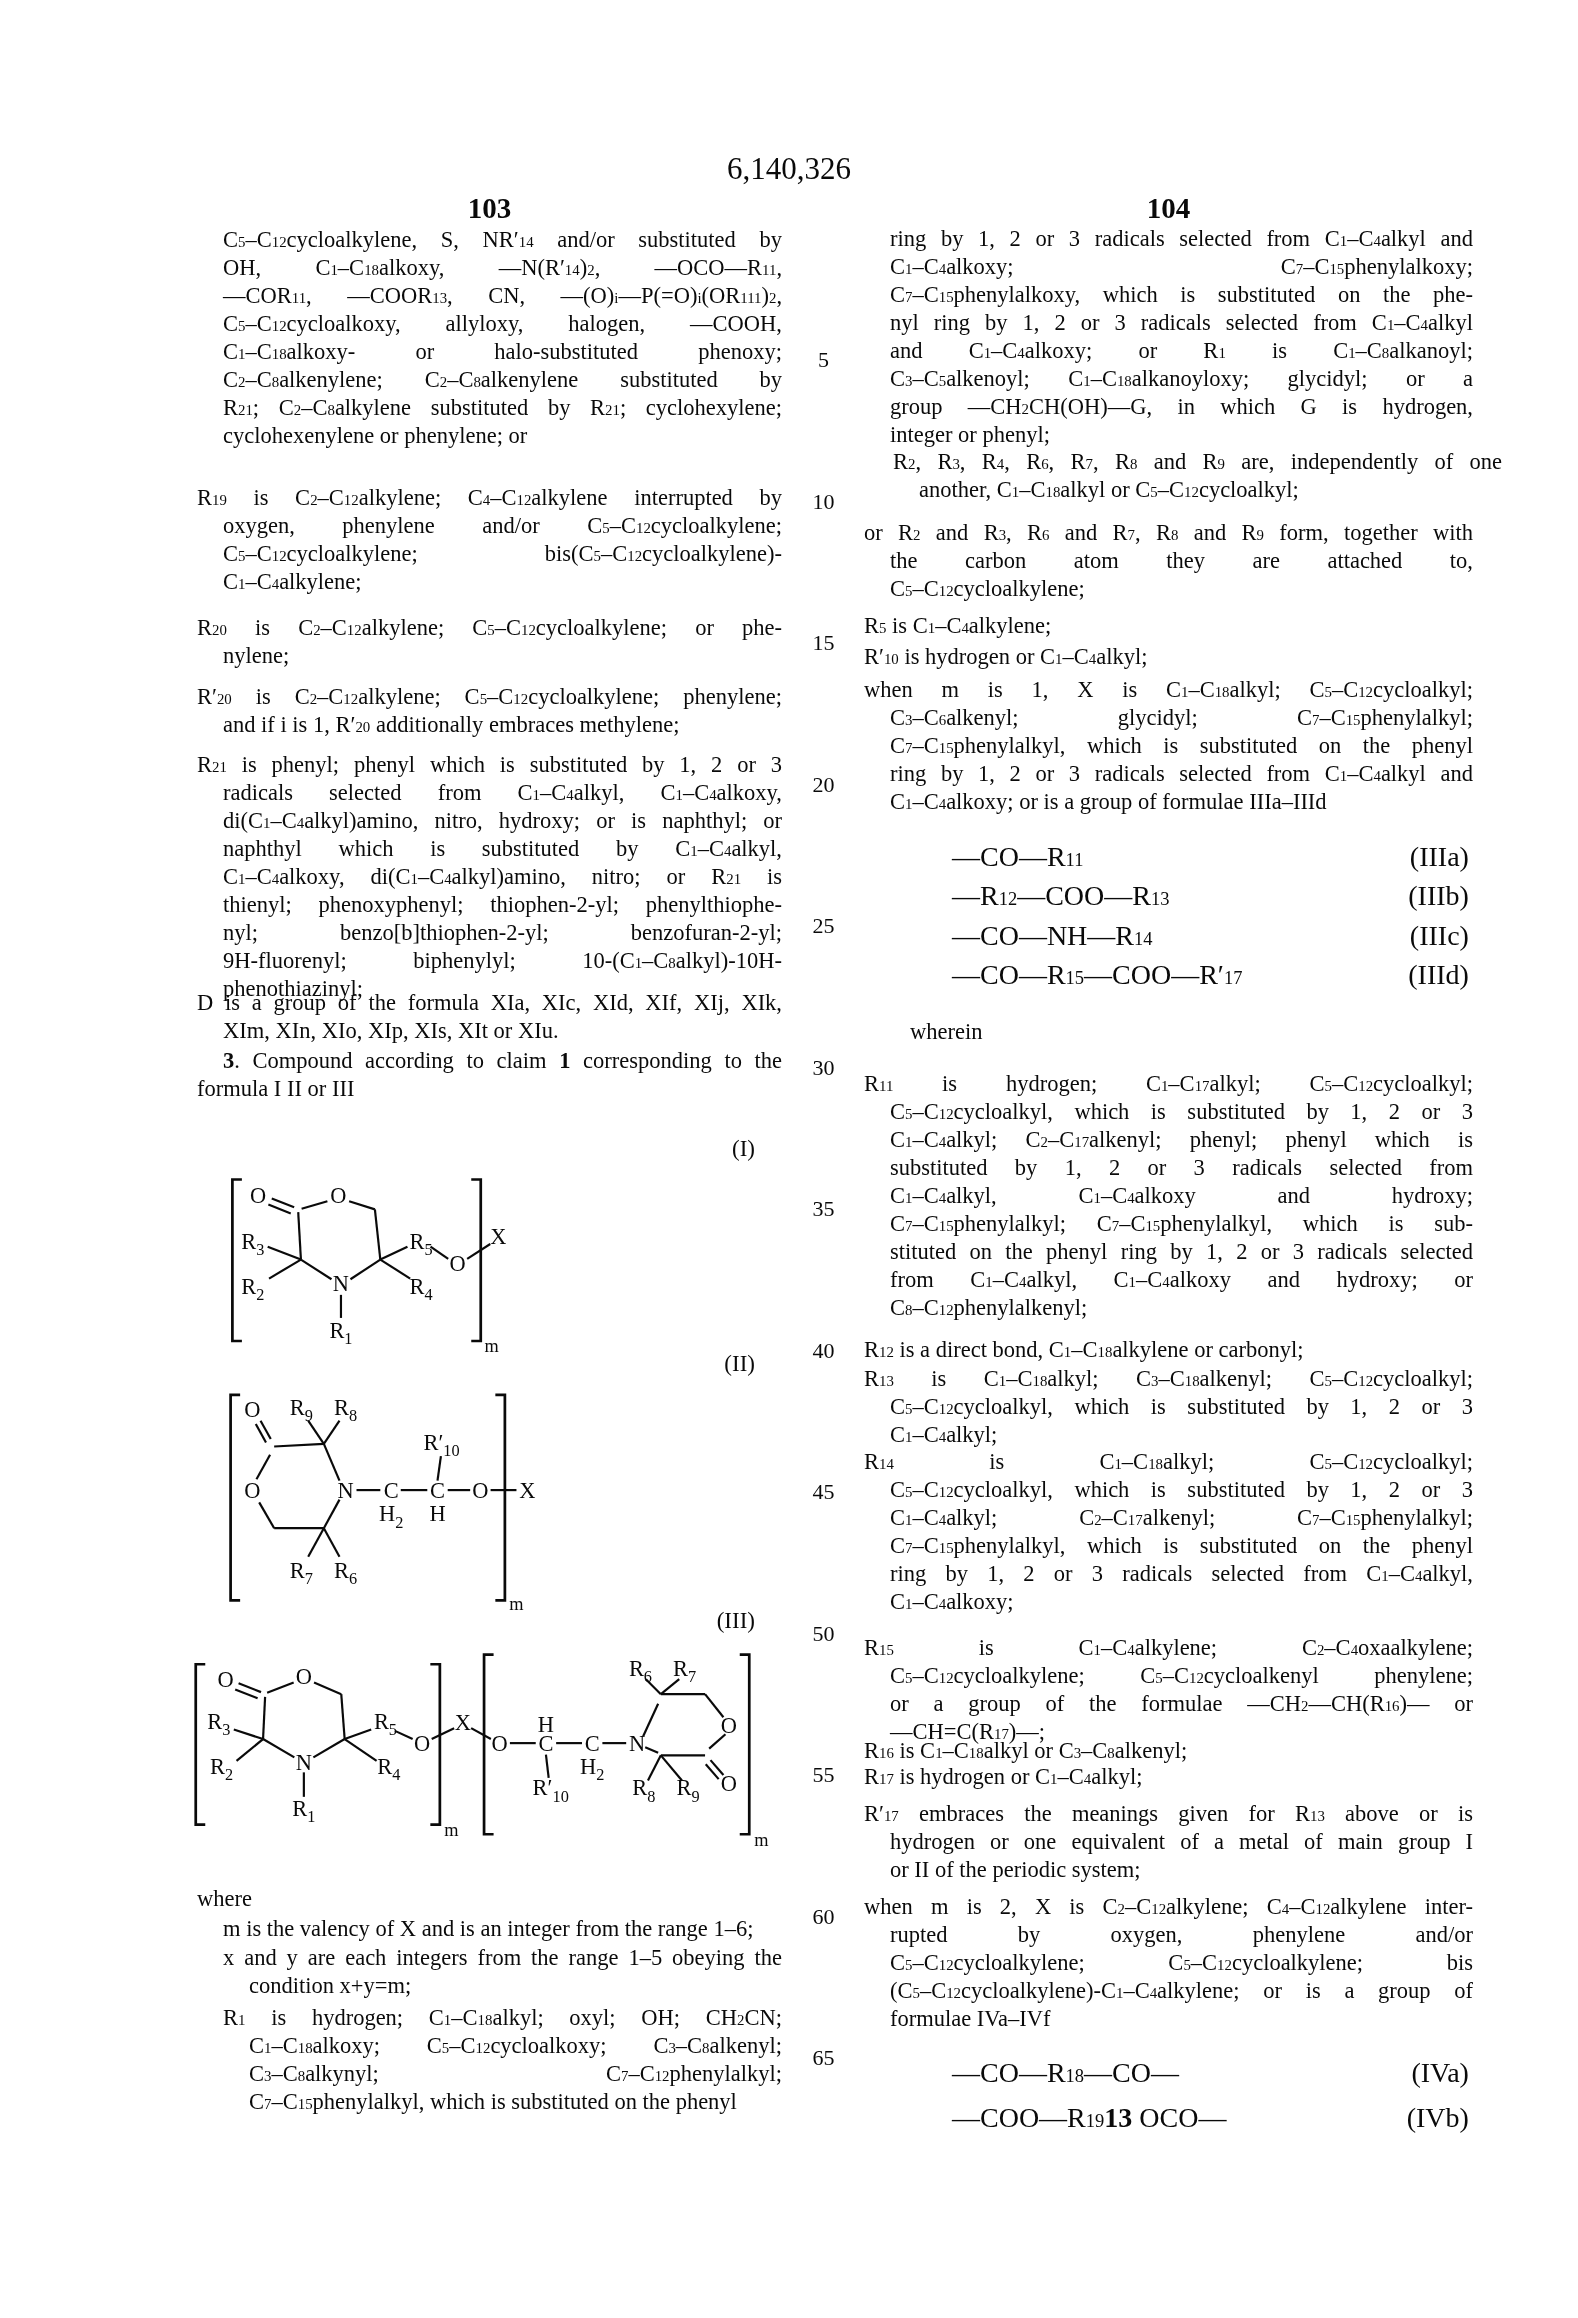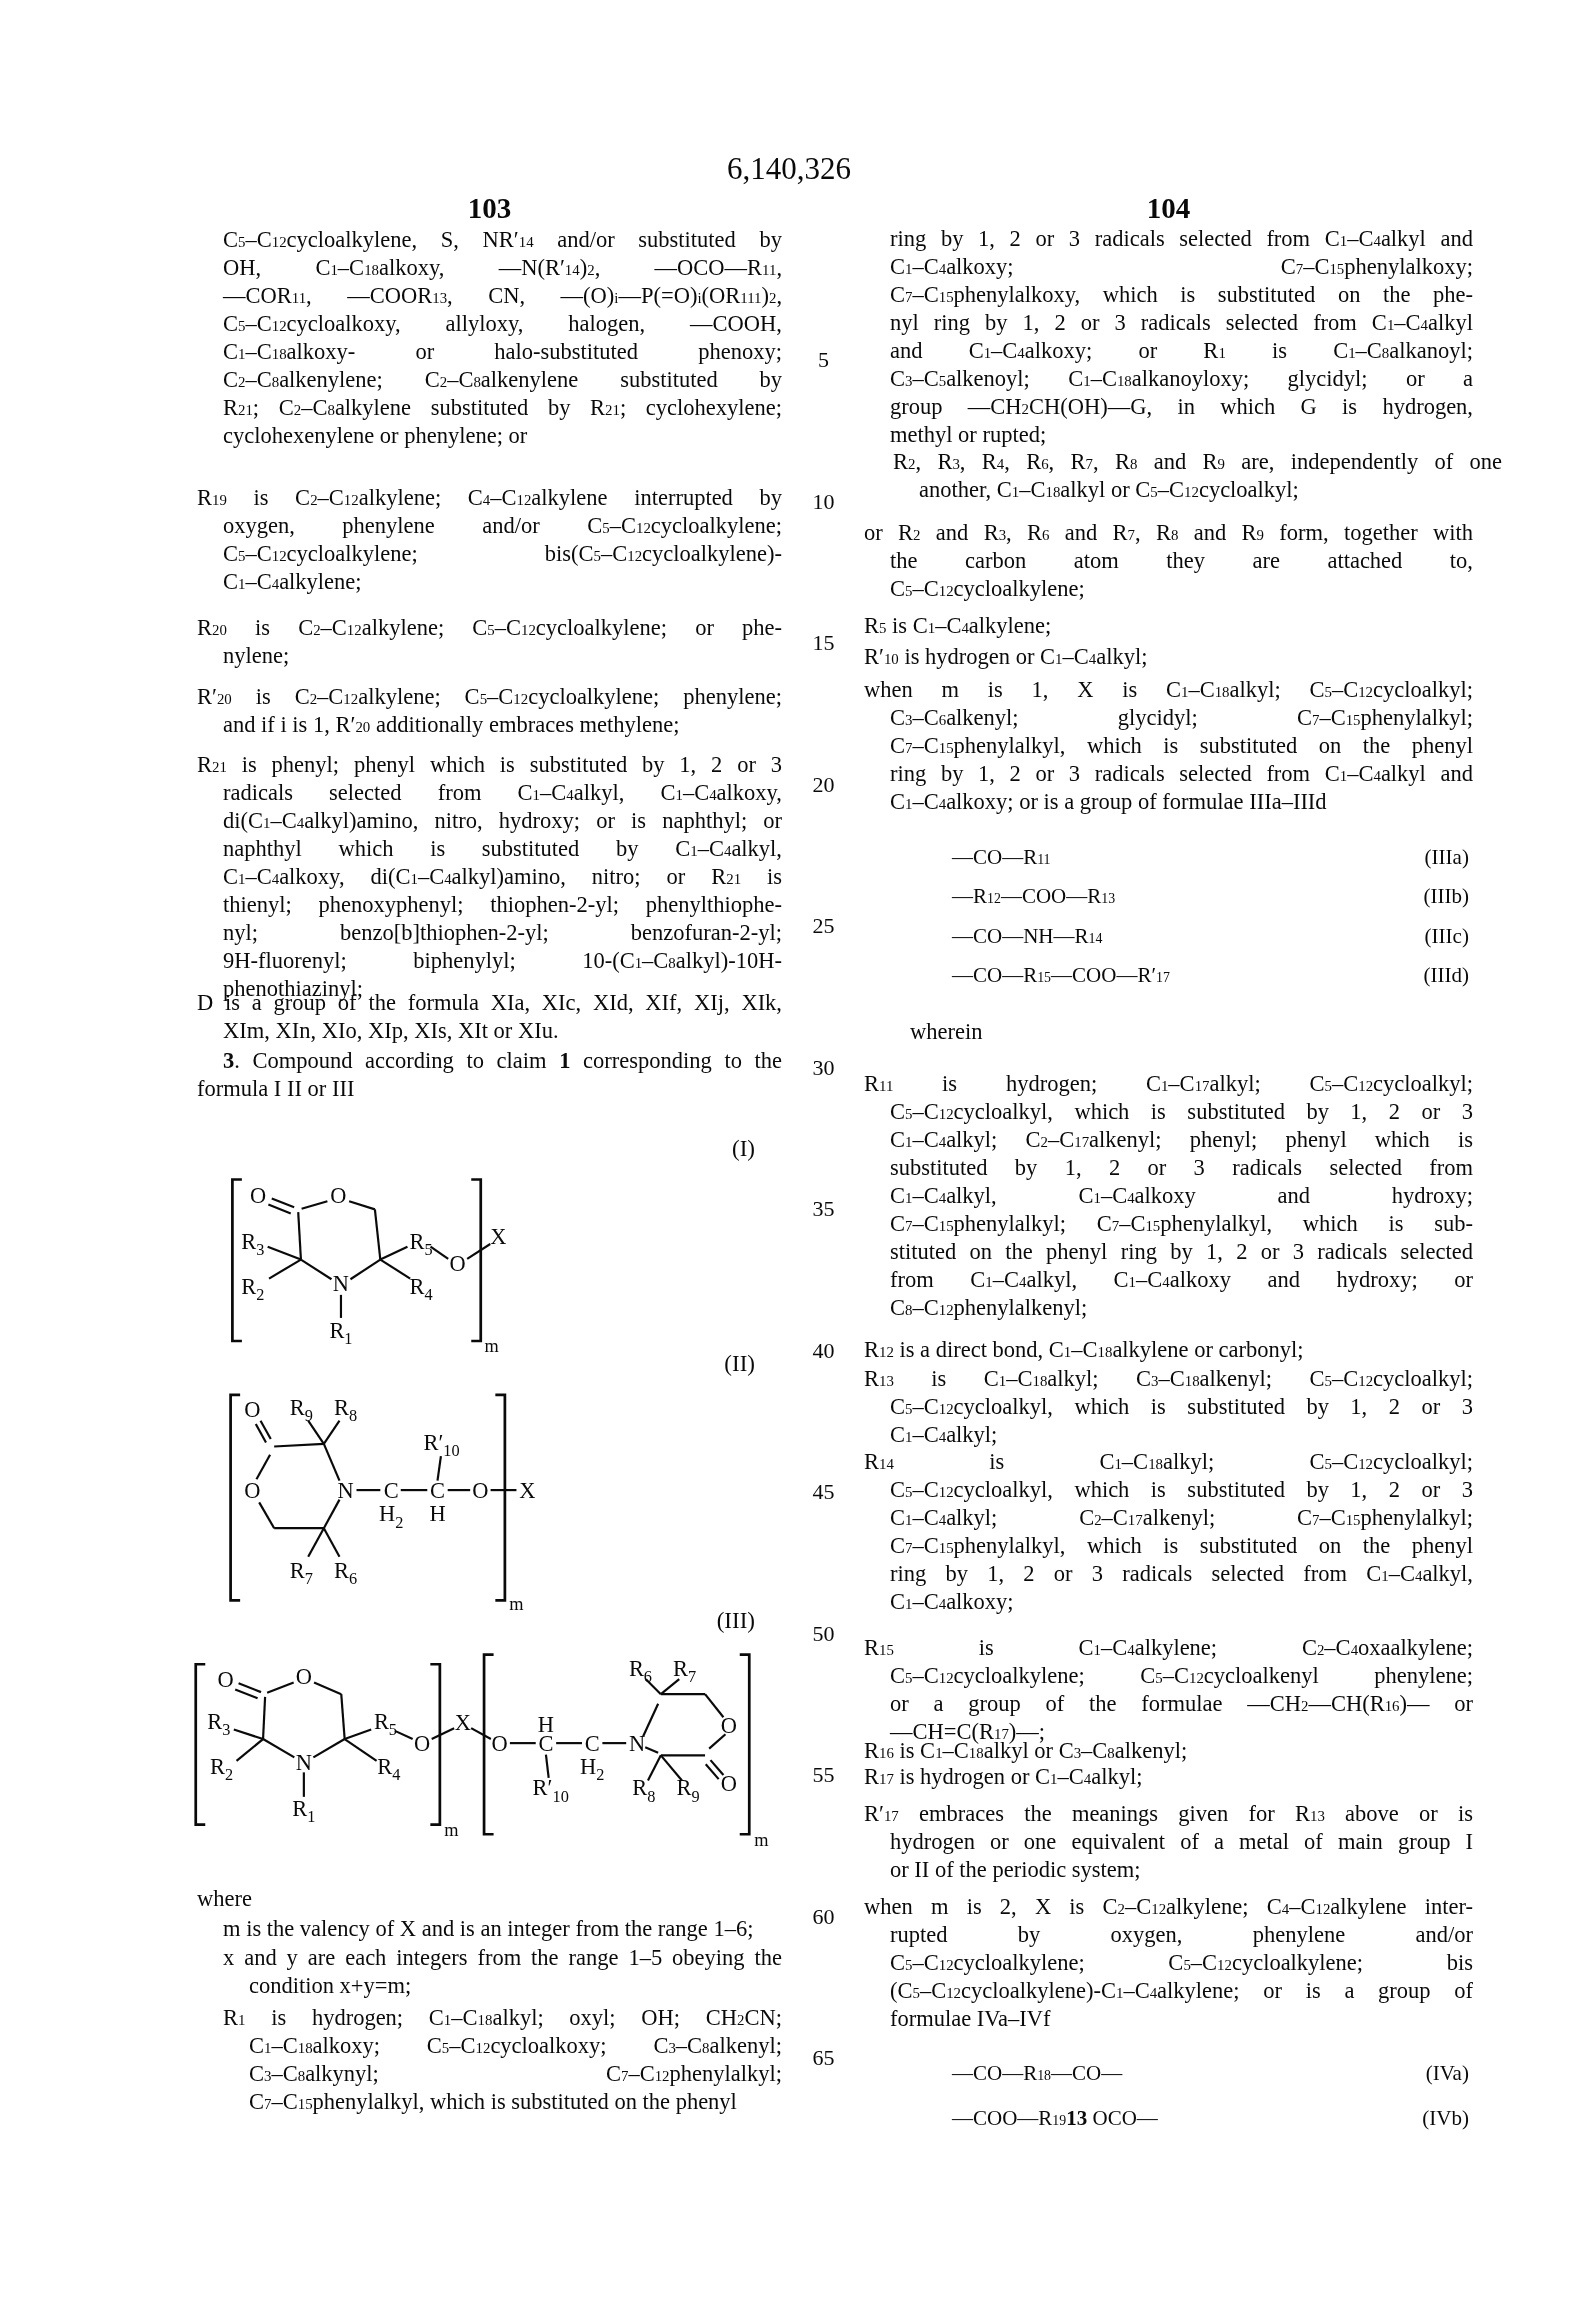--- a/index.html
+++ b/index.html
@@ -10,21 +10,21 @@
   .pnum.l{left:197px;width:585px;}
   .pnum.r{left:864px;width:609px;}
   .col{position:absolute;top:0;height:2319px;}
   .col.l{left:197px;width:585px;}
   .col.r{left:864px;width:609px;}
   .blk{position:absolute;left:0;width:100%;}
   .tl{font-size:22.5px;line-height:28px;white-space:normal;}
   .just{text-align:justify;text-align-last:justify;}
   sub{font-size:66%;line-height:0;vertical-align:-18%;}
   b{font-weight:bold;}
-  .frow{position:absolute;left:0;width:100%;font-size:21px;line-height:28px;
+  .frow{position:absolute;left:0;width:100%;font-size:28px;line-height:28px;
         display:flex;justify-content:space-between;text-align:right;}
   .frow .ftext{padding-left:88px;}
   .frow .flab{padding-right:4.1px;}
   .lineno{position:absolute;left:795px;width:57px;text-align:center;font-size:22px;line-height:27px;}
   .flabel{position:absolute;left:197px;width:558px;text-align:right;font-size:23px;line-height:28px;}
   svg.struct{position:absolute;overflow:visible;}
 </style>
 </head>
 <body>
 
@@ -110,21 +110,21 @@
     </div>
   <div id="colRight" class="col r">
       <div class="blk" style="top: 225px;">
         <div class="tl just" style="padding-left: 26px;">ring by 1, 2 or 3 radicals selected from C<sub>1</sub>–C<sub>4</sub>alkyl and</div>
         <div class="tl just" style="padding-left: 26px;">C<sub>1</sub>–C<sub>4</sub>alkoxy; C<sub>7</sub>–C<sub>15</sub>phenylalkoxy;</div>
         <div class="tl just" style="padding-left: 26px;">C<sub>7</sub>–C<sub>15</sub>phenylalkoxy, which is substituted on the phe-</div>
         <div class="tl just" style="padding-left: 26px;">nyl ring by 1, 2 or 3 radicals selected from C<sub>1</sub>–C<sub>4</sub>alkyl</div>
         <div class="tl just" style="padding-left: 26px;">and C<sub>1</sub>–C<sub>4</sub>alkoxy; or R<sub>1</sub> is C<sub>1</sub>–C<sub>8</sub>alkanoyl;</div>
         <div class="tl just" style="padding-left: 26px;">C<sub>3</sub>–C<sub>5</sub>alkenoyl; C<sub>1</sub>–C<sub>18</sub>alkanoyloxy; glycidyl; or a</div>
         <div class="tl just" style="padding-left: 26px;">group —CH<sub>2</sub>CH(OH)—G, in which G is hydrogen,</div>
-        <div class="tl" style="padding-left: 26px;">methyl or rupted;</div>
+        <div class="tl" style="padding-left: 26px;">integer or phenyl;</div>
       </div>
       <div class="blk" style="top: 448px; margin-left: 29px;">
         <div class="tl just" style="padding-left: 0px;">R<sub>2</sub>, R<sub>3</sub>, R<sub>4</sub>, R<sub>6</sub>, R<sub>7</sub>, R<sub>8</sub> and R<sub>9</sub> are, independently of one</div>
         <div class="tl" style="padding-left: 26px;">another, C<sub>1</sub>–C<sub>18</sub>alkyl or C<sub>5</sub>–C<sub>12</sub>cycloalkyl;</div>
       </div>
       <div class="blk" style="top: 519px;">
         <div class="tl just" style="padding-left: 0px;">or R<sub>2</sub> and R<sub>3</sub>, R<sub>6</sub> and R<sub>7</sub>, R<sub>8</sub> and R<sub>9</sub> form, together with</div>
         <div class="tl just" style="padding-left: 26px;">the carbon atom they are attached to,</div>
         <div class="tl" style="padding-left: 26px;">C<sub>5</sub>–C<sub>12</sub>cycloalkylene;</div>
       </div>

